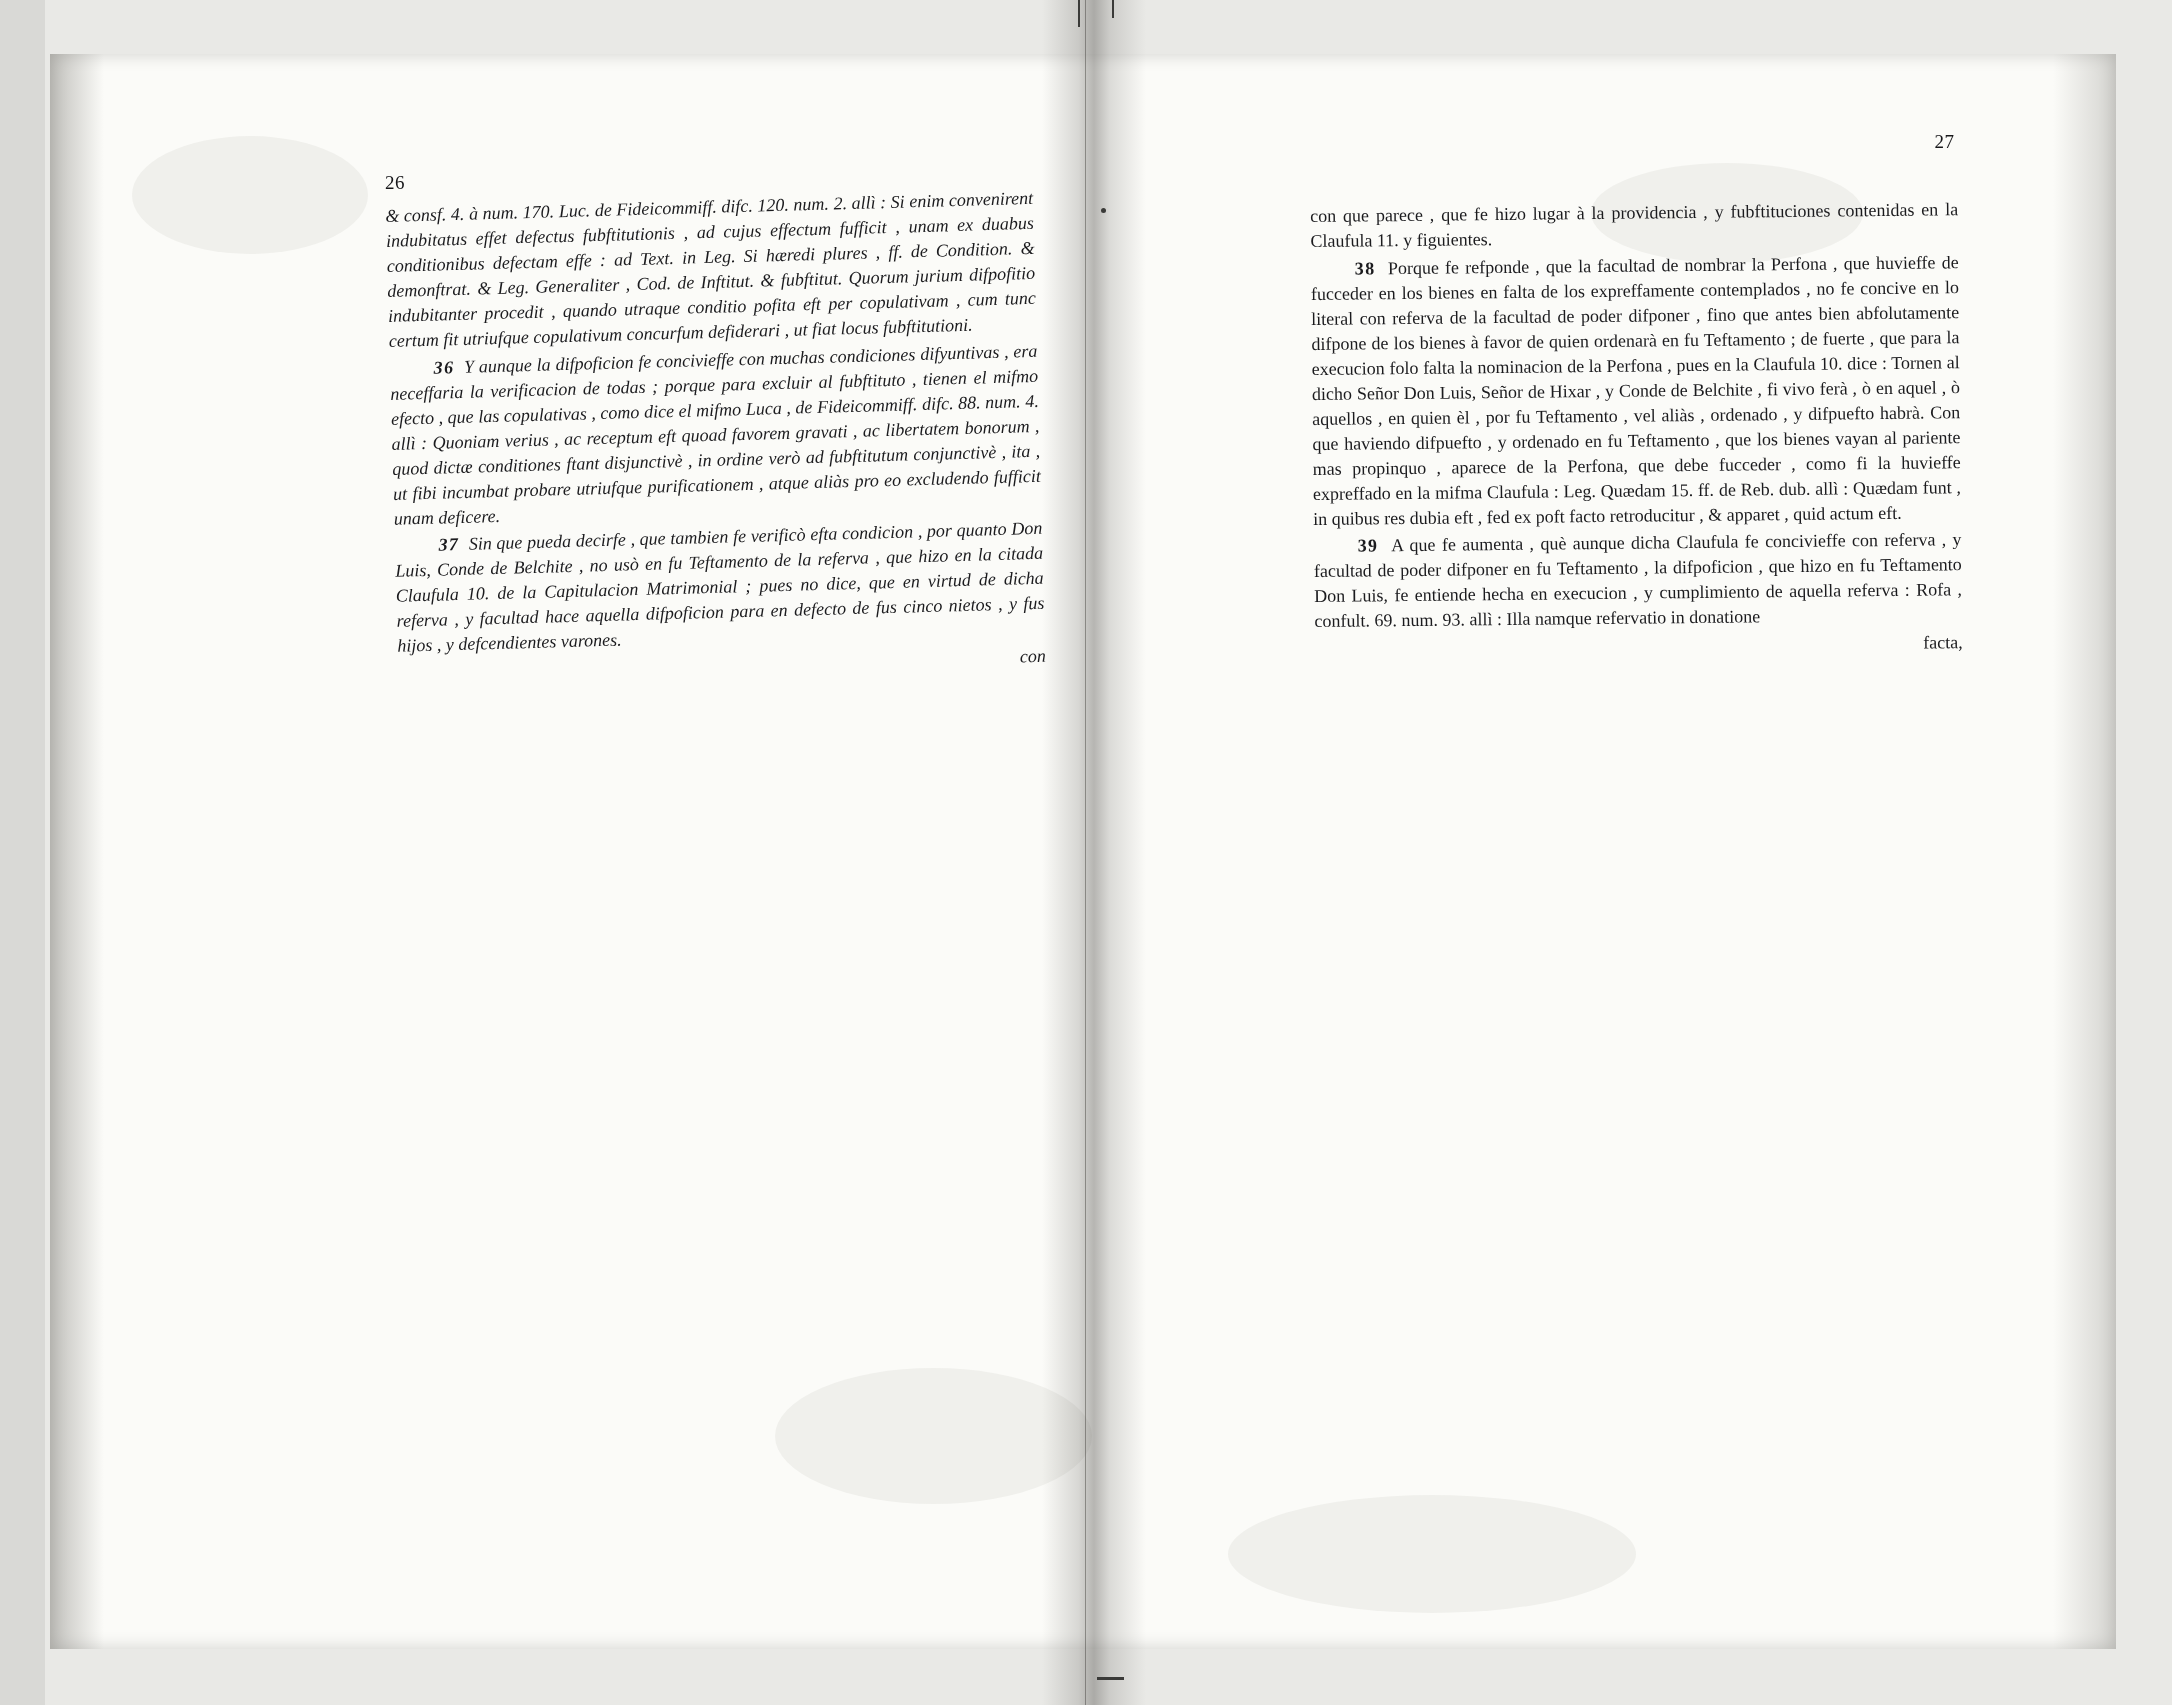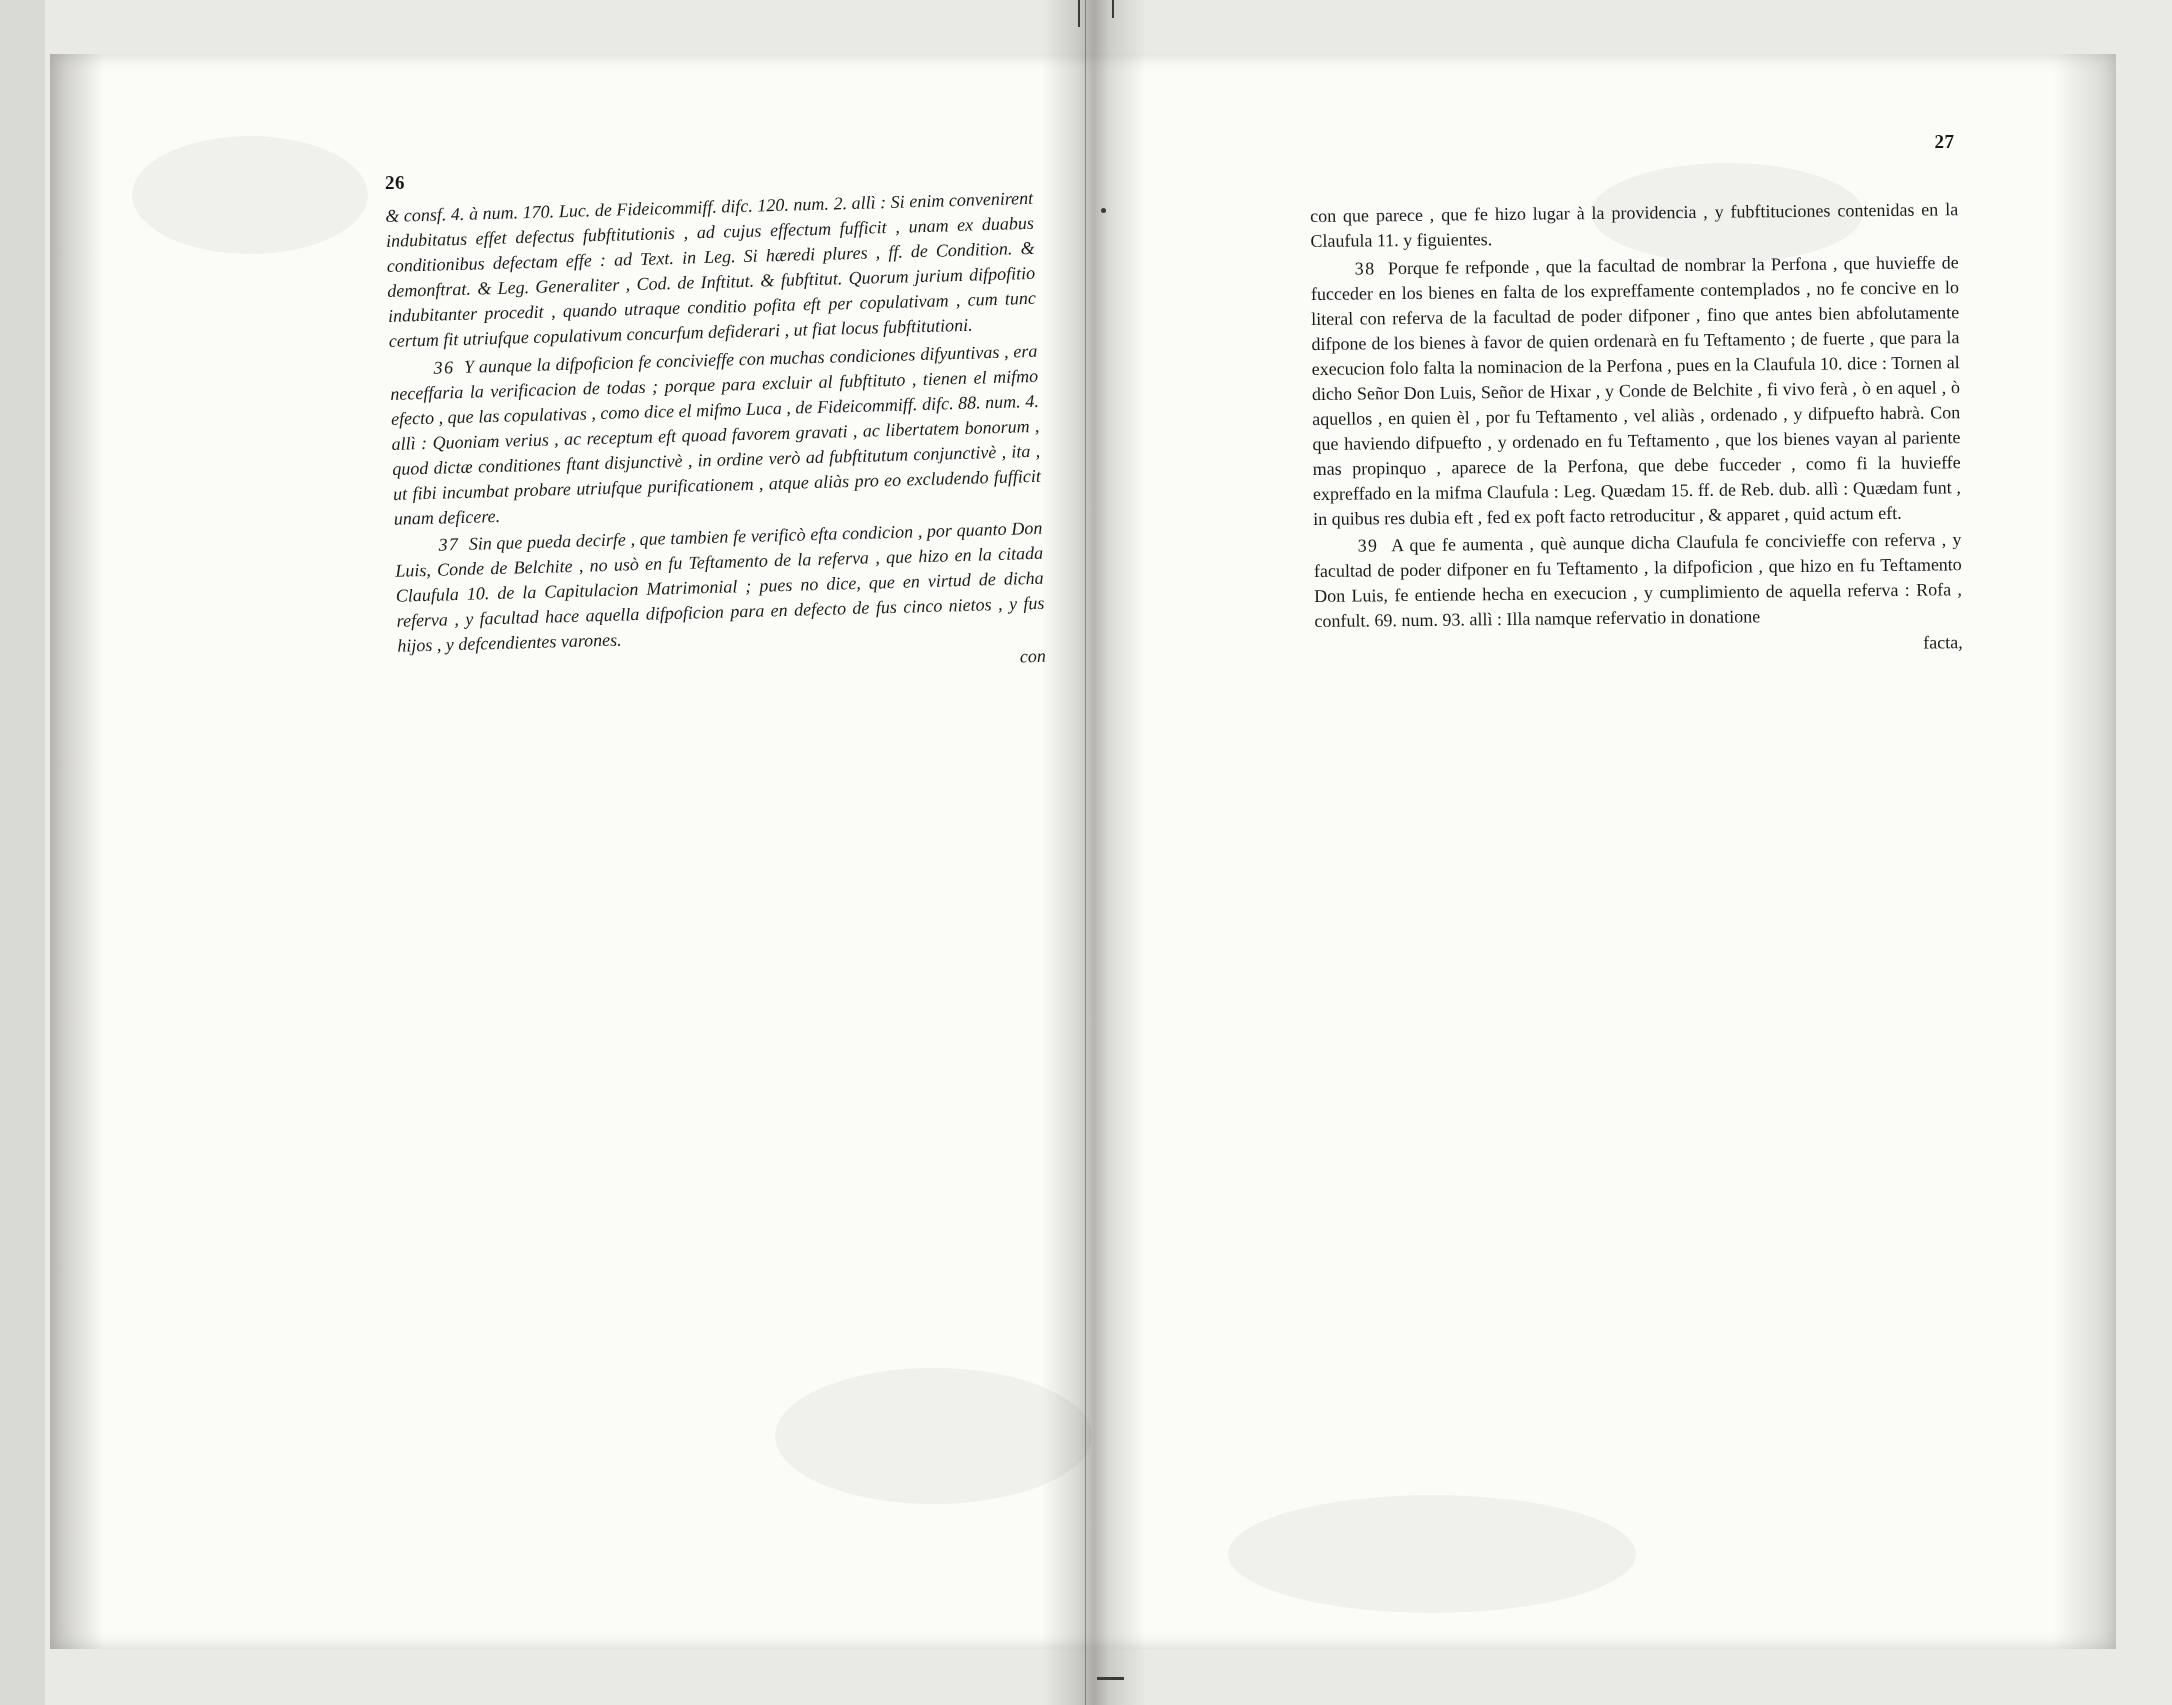--- a/index.html
+++ b/index.html
@@ -91,21 +91,21 @@
     top: 150px;
     width: 648px;
   }
   #page-left  { left: 335px; }
   #page-right { left: 1260px; }
 
   .folio {
     position: absolute;
     top: -32px;
     font-size: 19px;
-    font-weight: 700;
+    font-weight: 400;
     color: #17171a;
     letter-spacing: 0.5px;
     font-family: "Liberation Serif", serif;
   }
   #folio-left  { left: 0px; text-align: right; }
   #folio-right { right: 3.6px; top: -73px; }
 
   .textblock {
     font-size: 18px;
     line-height: 25px;
@@ -114,21 +114,21 @@
     font-family: "Liberation Serif", serif;
   }
 
   p.para {
     margin: 0 0 2.7px 0;
     text-indent: 0;
   }
   p.para.indent { text-indent: 44px; }
 
   .it { font-style: italic; }
-  .num { font-weight: 400; letter-spacing: 1.4px; }
+  .num { font-weight: 700; letter-spacing: 1.4px; }
 
   
   #page-left .textblock {
     font-style: italic;
     transform: rotate(-1.6deg);
     transform-origin: left top;
   }
   #page-left .latin {
     font-style: italic;
   }

